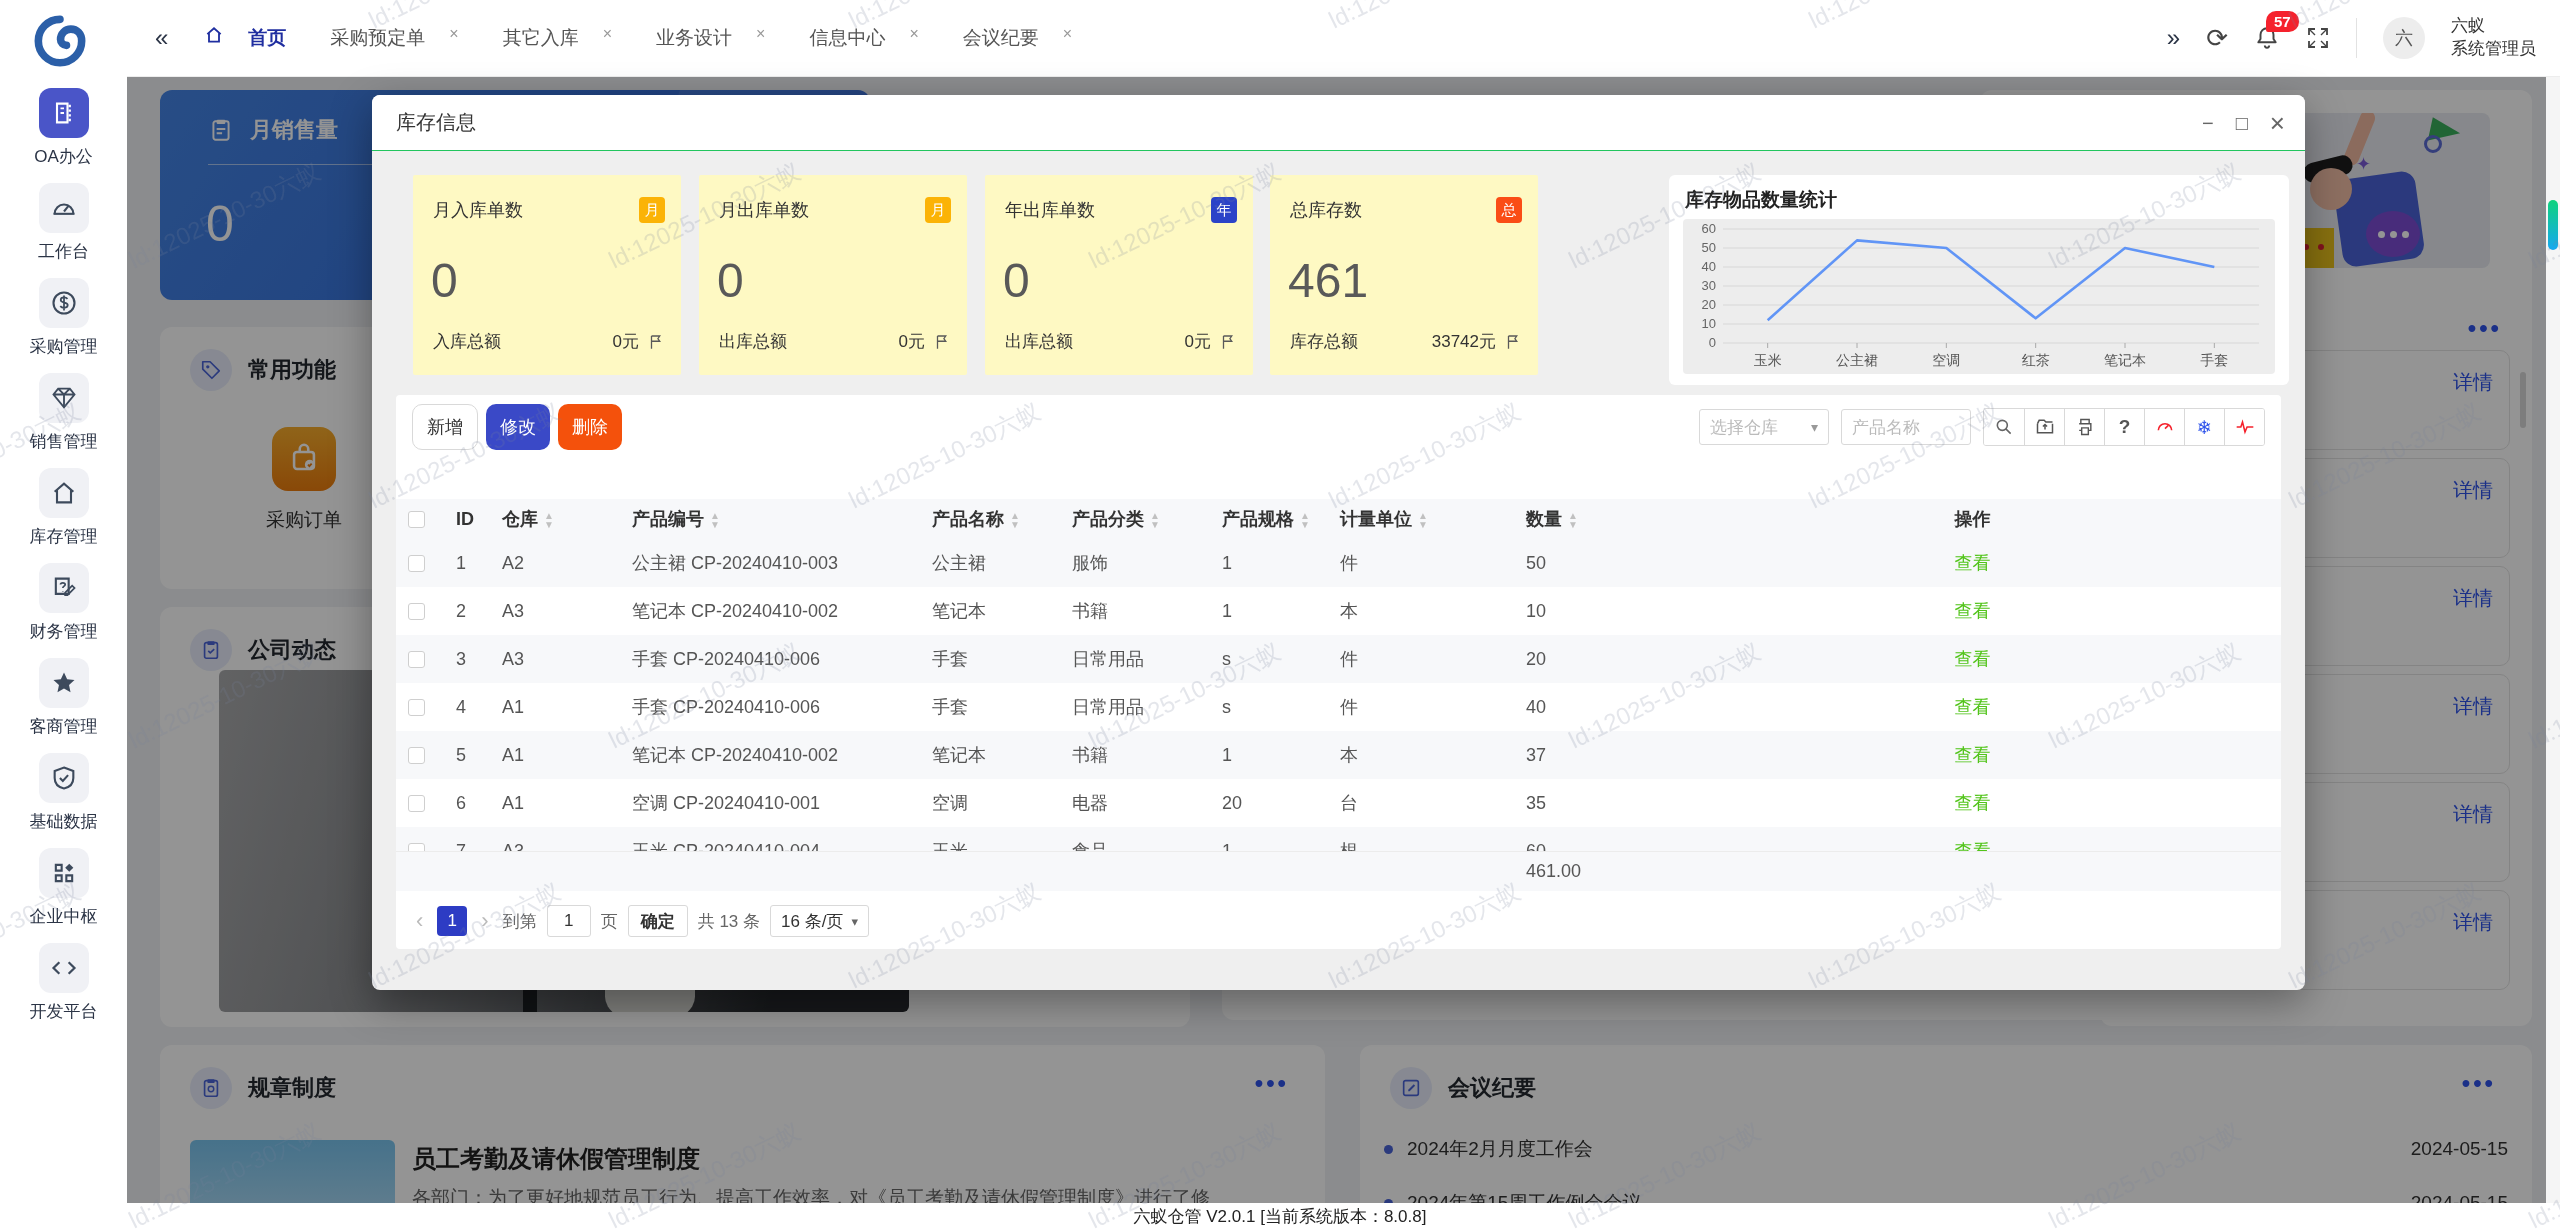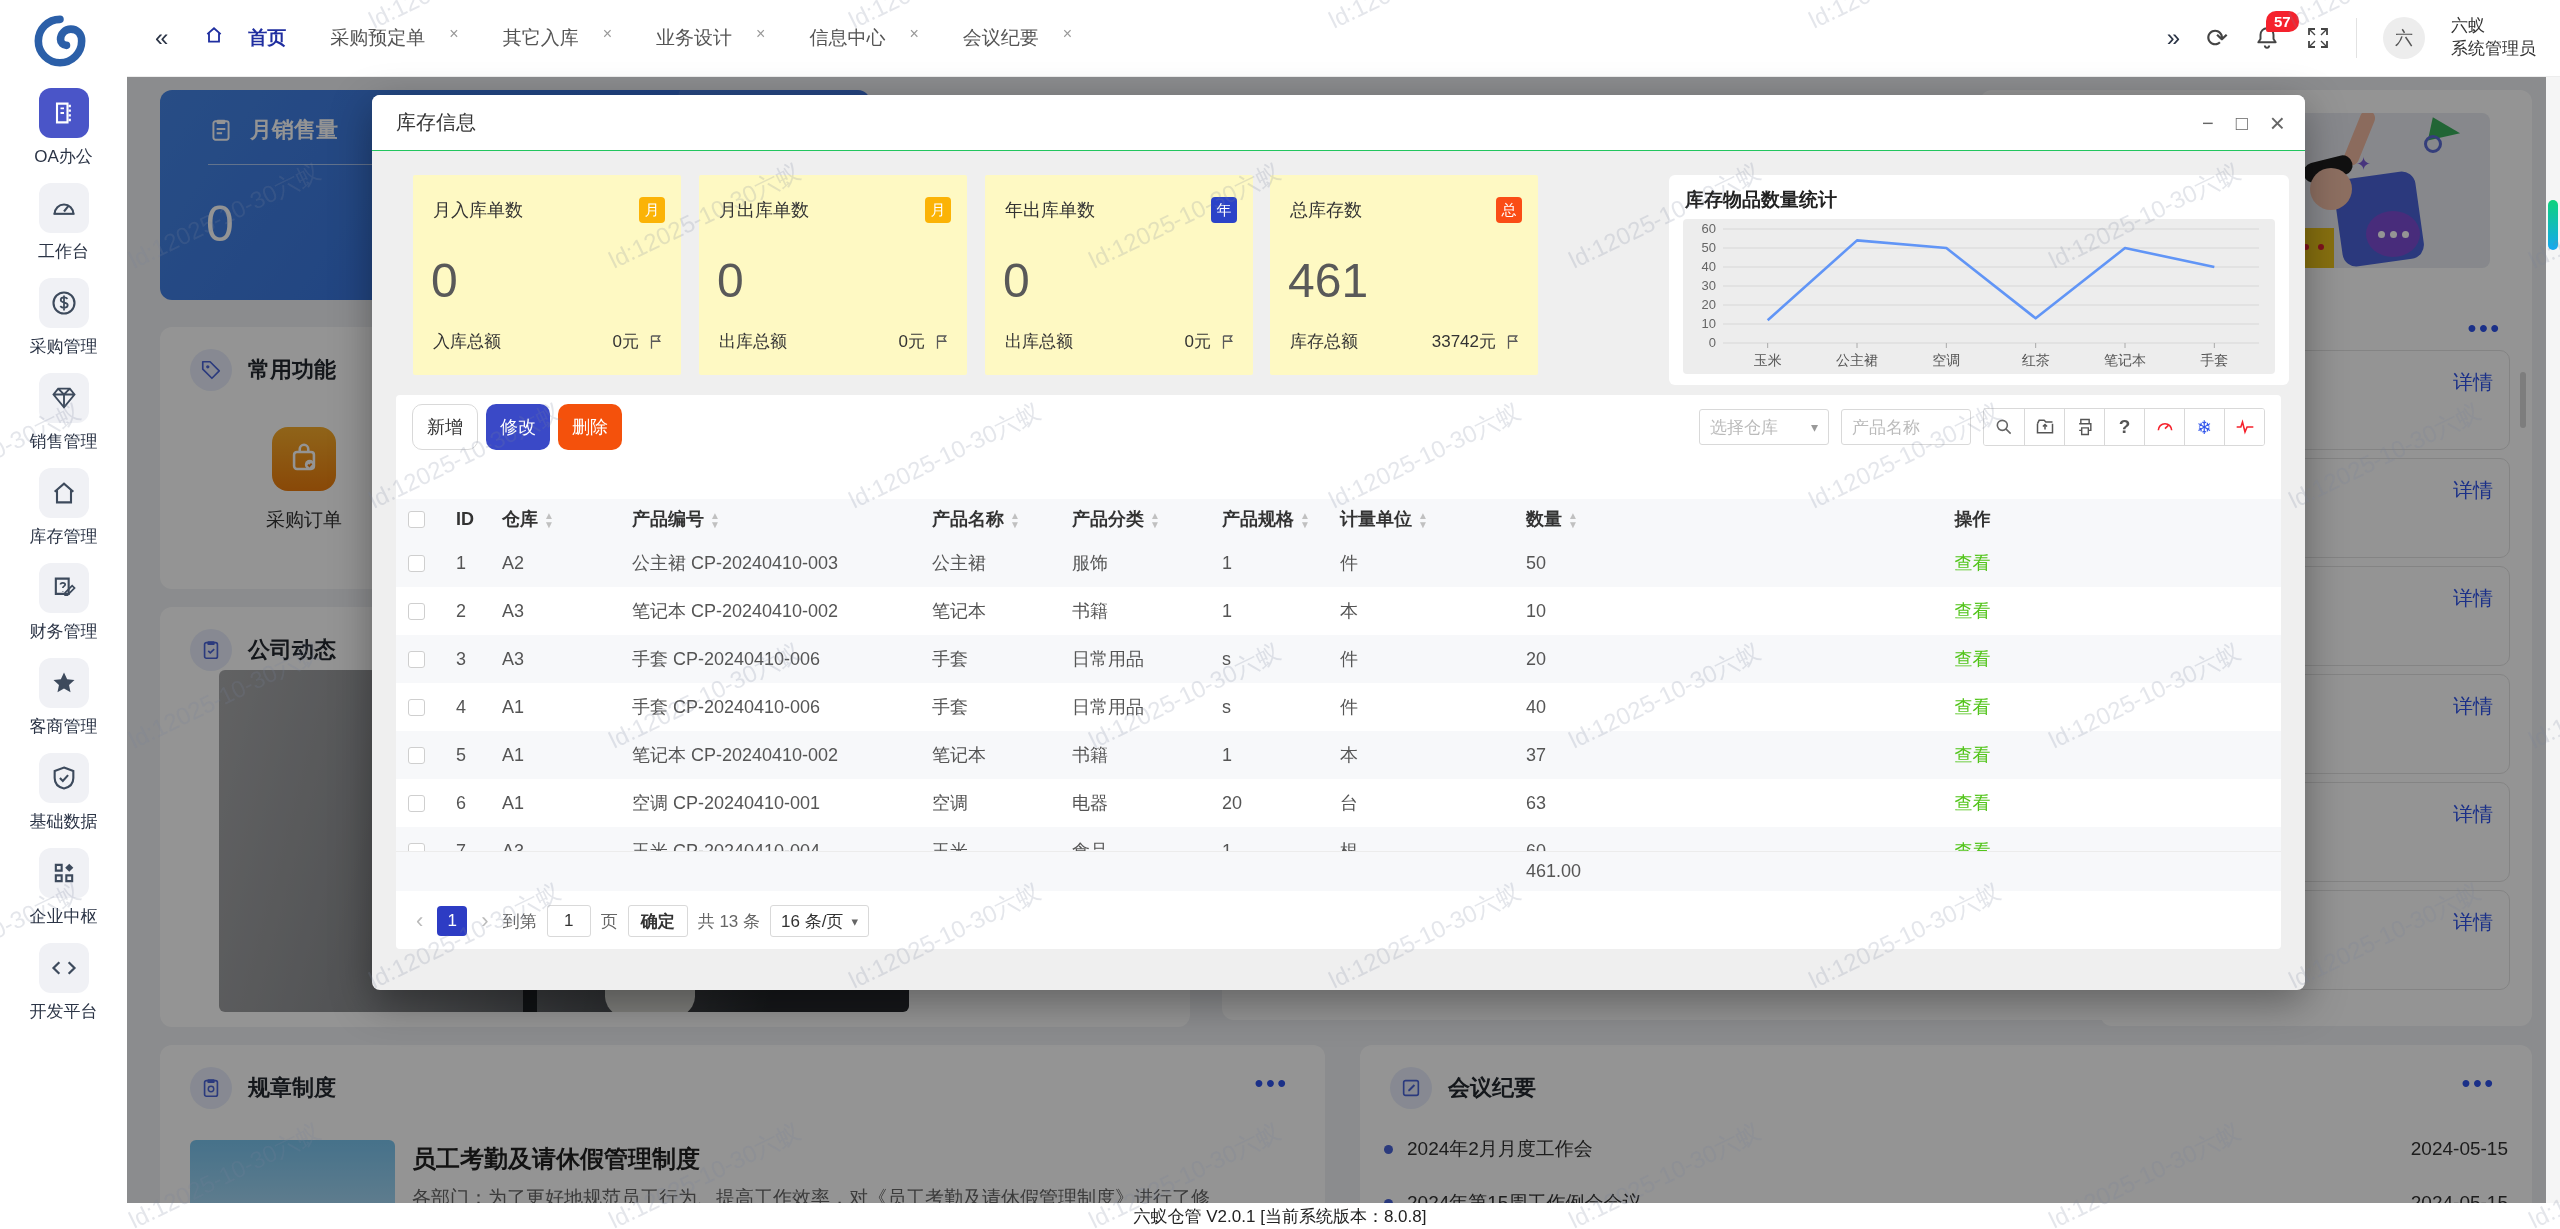--- a/index.html
+++ b/index.html
@@ -756,21 +756,21 @@
                   <td>
                     <div class="cb"></div>
                   </td>
                   <td>6</td>
                   <td>A1</td>
                   <td>空调 CP-20240410-001</td>
                   <td>空调</td>
                   <td>电器</td>
                   <td>20</td>
                   <td>台</td>
-                  <td>63</td>
+                  <td>35</td>
                   <td class="op"><span class="view-link">查看</span></td>
                 </tr>
                 <tr class="stripe">
                   <td>
                     <div class="cb"></div>
                   </td>
                   <td>7</td>
                   <td>A3</td>
                   <td>玉米 CP-20240410-004</td>
                   <td>玉米</td>

